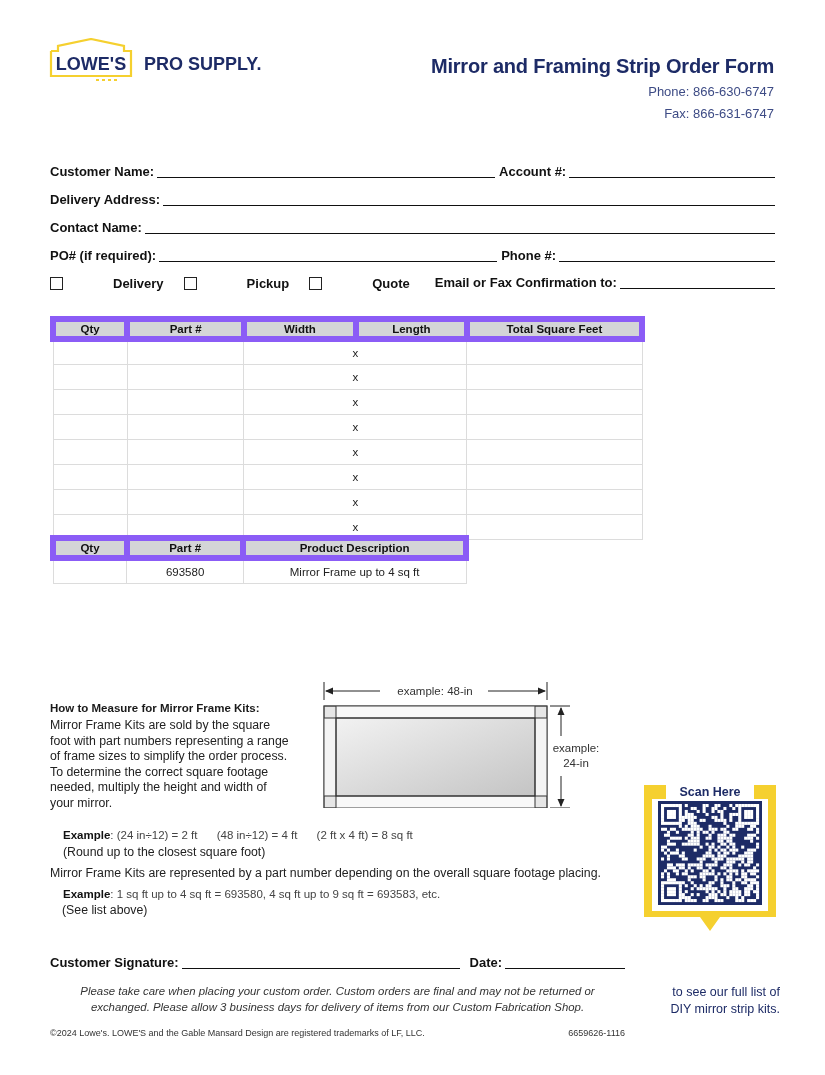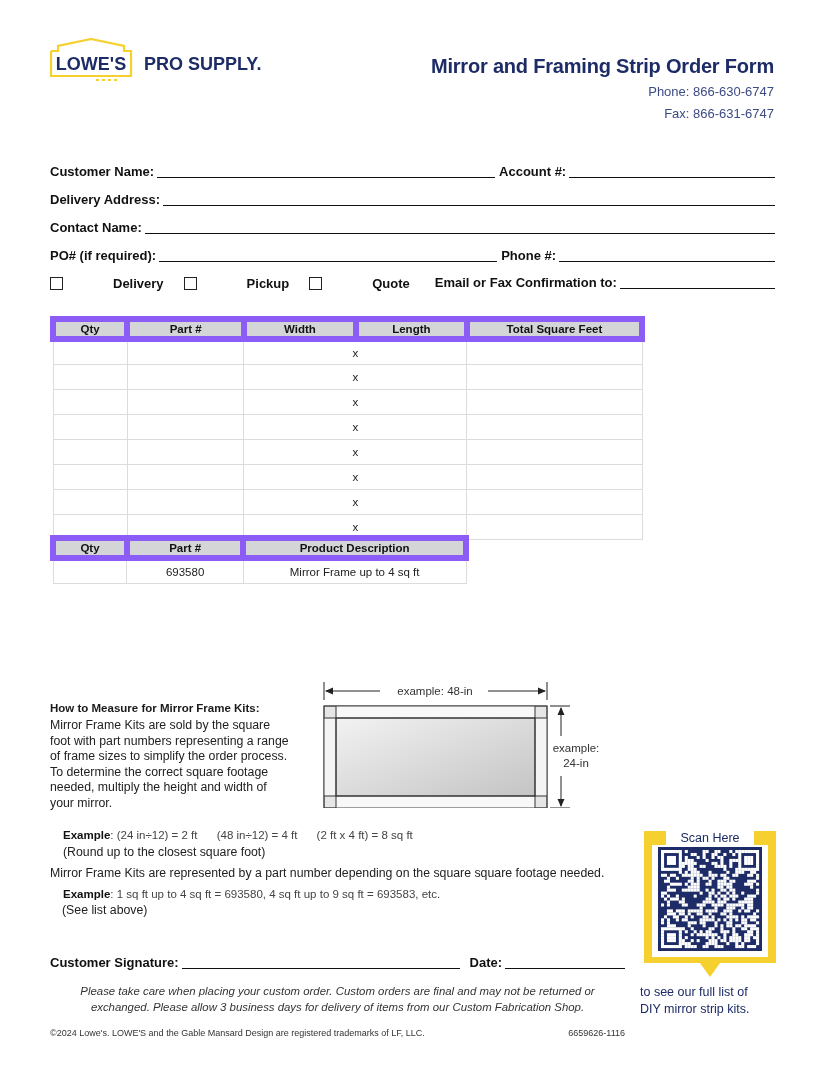--- a/index.html
+++ b/index.html
@@ -30,22 +30,22 @@
   
   .hm-title { left: 50px; top: 702px; font-size: 11.5px; font-weight: bold; }
   .hm-body { left: 50px; top: 718px; width: 240px; font-size: 12.3px; line-height: 15.5px; color: #222; }
   .diagram { left: 318px; top: 678px; width: 300px; height: 130px; text-align: center; }
 
   .ex { font-size: 11.5px; color: #444; white-space: nowrap; }
   .ex b { color: #111; }
   .ex-sub { font-size: 12.3px; color: #222; }
 
   
-  .qr-wrap { left: 644px; top: 831px; width: 116px; height: 146px; }
-  .qr-caption { left: 640px; top: 984px; width: 140px; text-align: left; font-size: 12.5px; line-height: 17px; color: #1d2b66; }
+  .qr-wrap { left: 644px; top: 785px; width: 116px; height: 146px; font-weight: bold; }
+  .qr-caption { left: 640px; top: 984px; width: 140px; text-align: right; font-size: 12.5px; line-height: 17px; color: #1d2b66; }
 
   .sig { left: 50px; width: 575px; top: 953px; }
   .disclaimer { left: 50px; top: 984px; width: 575px; text-align: center; font-style: italic; font-size: 11.4px; line-height: 15.5px; color: #333; }
   .footer { top: 1028px; font-size: 9px; color: #333; }
 </style>
 </head>
 <body>
 
 <div class="abs logo">
   <svg width="240" height="44" viewBox="0 0 240 44">
@@ -227,21 +227,21 @@
     <polygon points="243,129 239.5,121 246.5,121" fill="#222"></polygon>
     <text x="258" y="74" text-anchor="middle" font-size="11.5" fill="#333" font-family="Liberation Sans, sans-serif">example:</text>
     <text x="258" y="89" text-anchor="middle" font-size="11.5" fill="#333" font-family="Liberation Sans, sans-serif">24-in</text>
   </svg>
 </div>
 
 <div class="abs ex" style="left:63px; top:829px">
   <b>Example</b><span style="white-space:pre">: (24 in÷12) = 2 ft      (48 in÷12) = 4 ft      (2 ft x 4 ft) = 8 sq ft</span>
 </div>
 <div class="abs ex-sub" style="left:63px; top:845px">(Round up to the closest square foot)</div>
-<div class="abs ex-sub" style="left:50px; top:866px; white-space:nowrap">Mirror Frame Kits are represented by a part number depending on the square square footage needed.</div>
+<div class="abs ex-sub" style="left:50px; top:866px; white-space:nowrap">Mirror Frame Kits are represented by a part number depending on the overall square footage placing.</div>
 <div class="abs ex" style="left:63px; top:888px">
   <b>Example</b><span>: 1 sq ft up to 4 sq ft = 693580, 4 sq ft up to 9 sq ft = 693583, etc.</span>
 </div>
 <div class="abs ex-sub" style="left:62px; top:903px">(See list above)</div>
 
 <div class="abs qr-wrap">
   <svg width="132" height="146" viewBox="0 0 132 146">
     <polygon points="0,0 22,0 22,7 110,7 110,0 132,0 132,132 76,132 66,146 56,132 0,132" fill="#f5d02f"></polygon>
     <rect x="8" y="14" width="116" height="112" fill="#ffffff"></rect>
     <rect x="22" y="0" width="88" height="14" fill="#ffffff"></rect>

